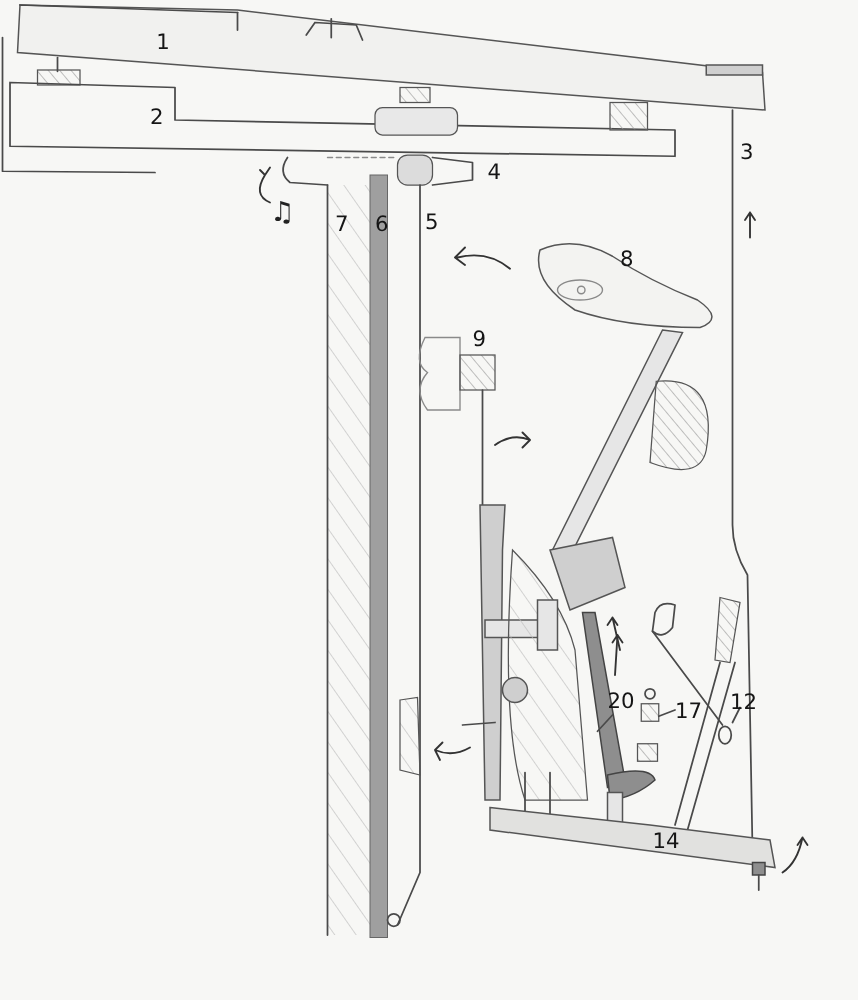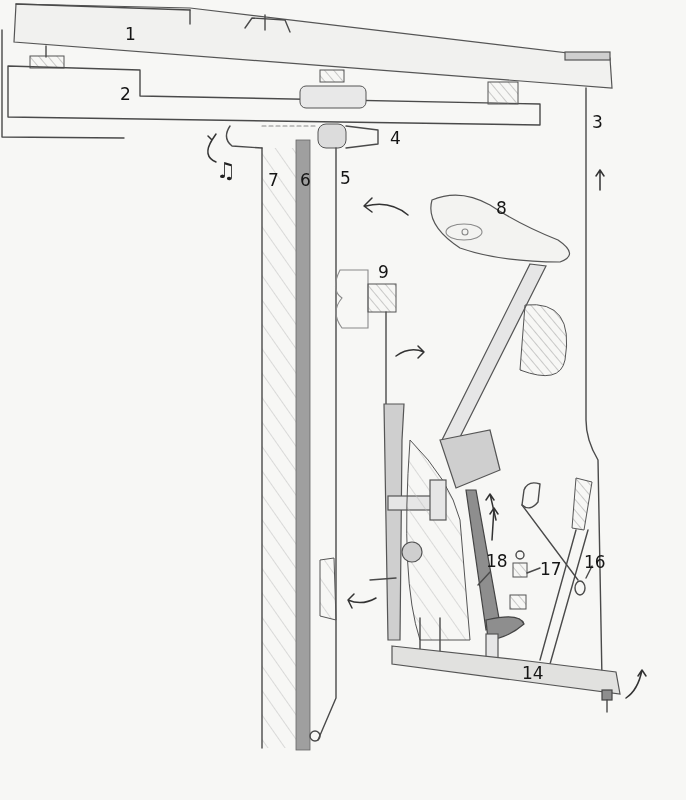--- a/index.html
+++ b/index.html
@@ -142,17 +142,17 @@
 
 <span class="lbl" style="left:125px;top:26px">1</span>
 <span class="lbl" style="left:120px;top:86px">2</span>
 <span class="lbl" style="left:592px;top:114px">3</span>
 <span class="lbl" style="left:390px;top:130px">4</span>
 <span class="lbl" style="left:340px;top:170px">5</span>
 <span class="lbl" style="left:300px;top:172px">6</span>
 <span class="lbl" style="left:268px;top:172px">7</span>
 <span class="lbl" style="left:496px;top:200px">8</span>
 <span class="lbl" style="left:378px;top:264px">9</span>
-<span class="lbl" style="left:486px;top:553px">18</span>
+<span class="lbl" style="left:486px;top:553px">20</span>
 <span class="lbl" style="left:540px;top:561px">17</span>
-<span class="lbl" style="left:584px;top:554px">16</span>
+<span class="lbl" style="left:584px;top:554px">12</span>
 <span class="lbl" style="left:522px;top:665px">14</span>
 <span class="note" style="left:216px;top:160px">♫</span>
 
 </body></html>

